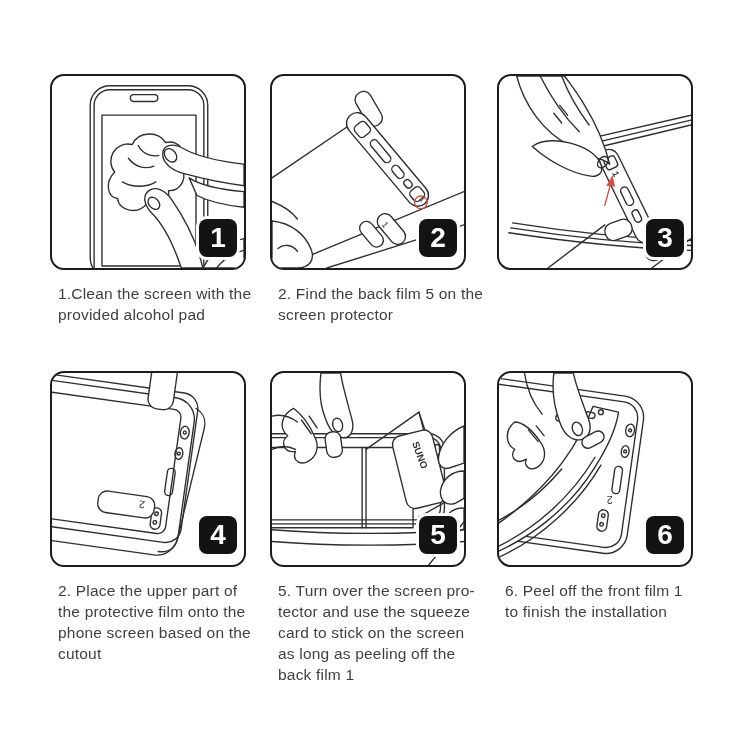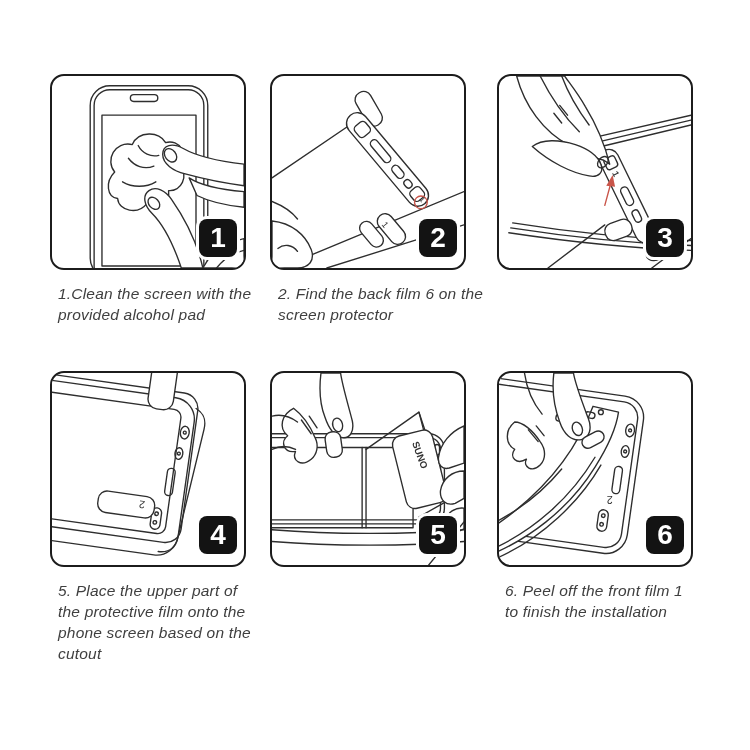--- a/index.html
+++ b/index.html
@@ -8,21 +8,21 @@
   .block{position:absolute;width:218px;}
   .panel{position:relative;width:192px;height:192px;border:2px solid #1c1c1c;
          border-radius:14px;background:#fff;}
   .illus{position:absolute;left:0;top:0;width:192px;height:192px;border-radius:12px;overflow:hidden;}
   .badge{position:absolute;right:7px;bottom:11px;width:38px;height:38px;background:#131313;
          border-radius:8px;box-shadow:0 0 0 3px #ffffff;
          display:flex;align-items:center;justify-content:center;}
   .badge span{color:#ffffff;font-size:28px;font-weight:bold;line-height:1;
               font-family:"Liberation Sans",sans-serif;}
   .caption{margin:13px 0 0 8px;font-size:15.5px;line-height:21px;color:#3f3f3f;
-           white-space:pre-line;letter-spacing:.2px;font-style:italic;}
+           white-space:pre-line;letter-spacing:.2px;}
   
   svg path,svg rect,svg circle,svg ellipse,svg polygon,svg line
     {fill:none;stroke:#2e2e2e;stroke-width:1.4;stroke-linecap:round;stroke-linejoin:round;}
   svg .wfill{fill:#ffffff;}
   svg g.wfill path,svg g.wfill rect{fill:#ffffff;}
   svg g.wfill .nofill,svg .nofill{fill:none !important;}
   svg text{fill:#333333;stroke:none;font-family:"Liberation Sans",sans-serif;}
   svg .red{stroke:#c9554a;}
   svg .redfill{fill:#c9554a;stroke:none;}
 </style>
@@ -93,21 +93,21 @@
         <g class="wfill">
           <path d="M0 148 C20 150 34 162 40 177 C44 188 38 196 26 196 L0 196 Z"></path>
           <path class="nofill" d="M6 176 C12 171 21 172 26 179"></path>
           <path class="nofill" d="M0 128 C10 132 20 138 26 146"></path>
         </g>
       </svg>
       <div class="badge">
         <span>2</span>
       </div>
     </div>
-    <p class="caption">2. Find the back film 6 on the
+    <p class="caption">2. Find the back film 5 on the
 screen protector</p>
   </section>
 
   <section class="block" style="left:497px;top:74px">
     <div class="panel">
       <svg class="illus" viewBox="0 0 196 196">
         <g>
           <path d="M92 64 L196 40"></path>
             <path d="M94 69 L196 45"></path>
             <path d="M96 74 L196 50"></path>
@@ -165,21 +165,21 @@
           </g>
           <rect class="wfill" x="88" y="-16" width="26" height="52" rx="10"></rect>
           <rect class="wfill" x="52" y="126" width="58" height="22" rx="9"></rect>
           <text font-size="11" transform="translate(100 131) rotate(180)">2</text>
         </g>
       </svg>
       <div class="badge">
         <span>4</span>
       </div>
     </div>
-    <p class="caption">5. Place the upper part of
+    <p class="caption">2. Place the upper part of
 the protective film onto the
 phone screen based on the
 cutout</p>
   </section>
 
   <section class="block" style="left:270px;top:371px">
     <div class="panel">
       <svg class="illus" viewBox="0 0 196 196">
         <g>
           <rect class="wfill" x="-24" y="62" width="200" height="92" rx="16"></rect>
@@ -213,20 +213,25 @@
           <path class="nofill" d="M0 44 C8 42 18 44 26 50 M0 78 C8 74 16 74 24 78"></path>
         </g>
         <g>
           <path d="M0 160 C60 165 140 165 196 160 M0 172 C60 177 140 177 196 172"></path>
         </g>
       </svg>
       <div class="badge">
         <span>5</span>
       </div>
     </div>
+    <p class="caption">5. Turn over the screen pro-
+tector and use the squeeze
+card to stick on the screen
+as long as peeling off the
+back film 1</p>
   </section>
 
   <section class="block" style="left:497px;top:371px">
     <div class="panel">
       <svg class="illus" viewBox="0 0 196 196">
         <g transform="rotate(8 98 98)">
           <rect class="wfill" x="-44" y="20" width="184" height="162" rx="22"></rect>
           <rect x="-38" y="26" width="172" height="150" rx="16"></rect>
           <g>
             <ellipse cx="128" cy="54" rx="4.5" ry="6.5"></ellipse>

